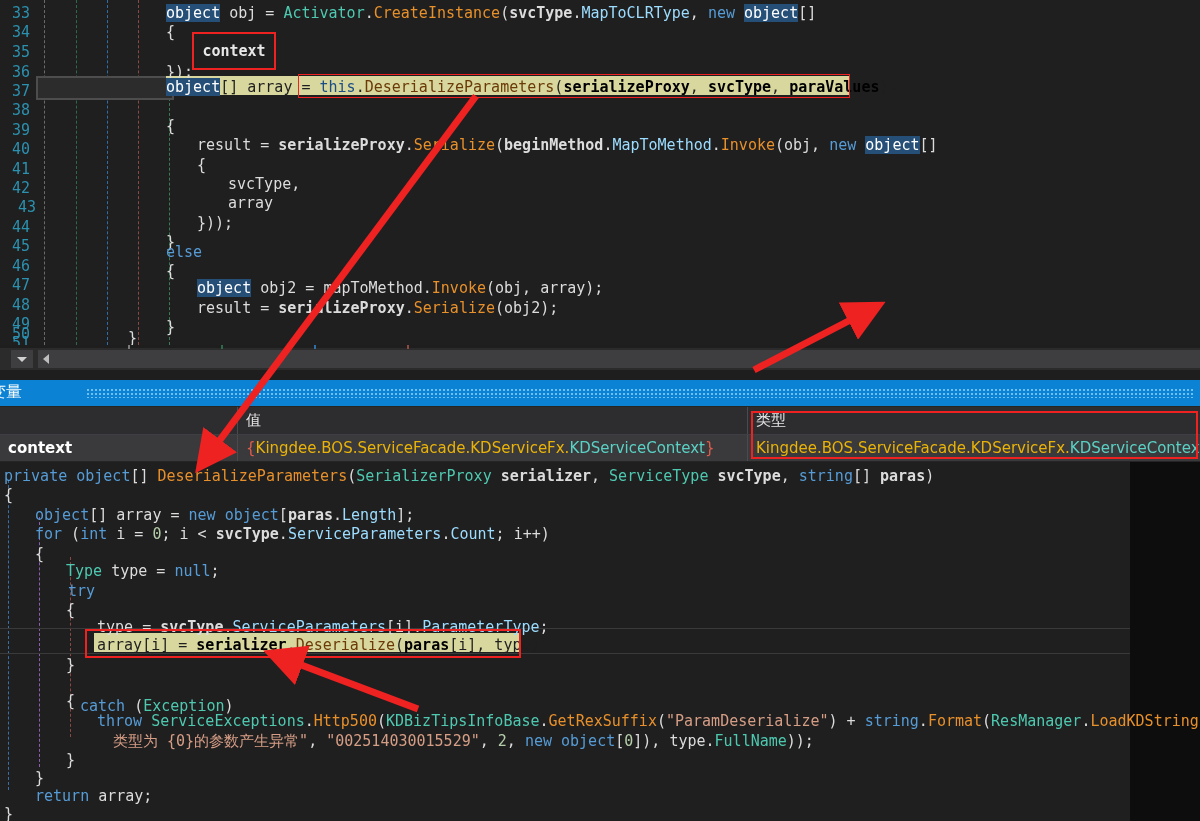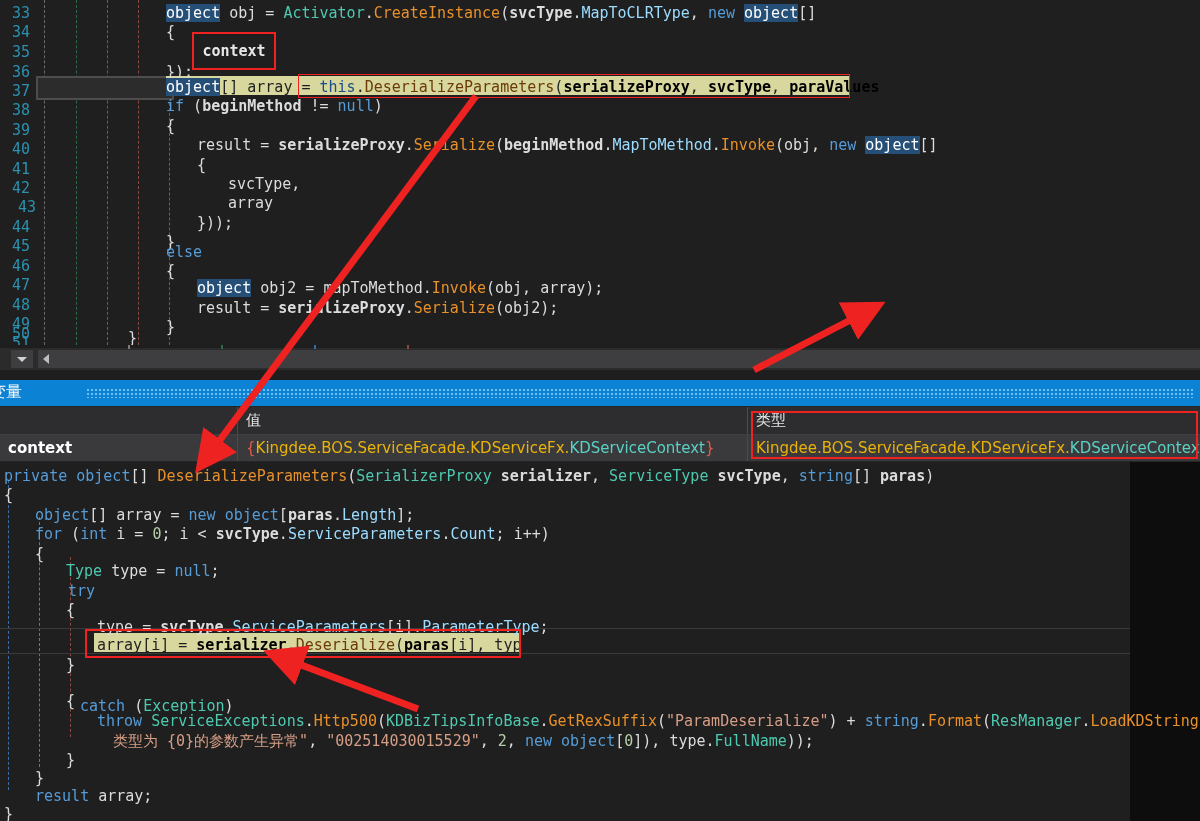--- a/index.html
+++ b/index.html
@@ -141,21 +141,20 @@
     <div class="exec-hl" style="left:166px;top:76px;width:684px;"></div>
 
     <div class="code-line" style="left:166px;top:4px;"><span class="sel">object</span><span class="plain"> obj = </span><span class="type">Activator</span><span class="punct">.</span><span class="meth">CreateInstance</span><span class="punct">(</span><span class="var">svcType</span><span class="punct">.</span><span class="memb">MapToCLRType</span><span class="punct">, </span><span class="kw">new</span><span class="punct"> </span><span class="sel">object</span><span class="punct">[]</span></div>
 
     <div class="code-line" style="left:166px;top:23px;"><span class="punct">{</span></div>
     <div class="code-line" style="left:166px;top:43px;"><span class="punct"> </span></div>
     <div class="code-line" style="left:166px;top:63px;"><span class="punct">});</span></div>
 
     <div class="code-line" style="left:166px;top:78px;"><span class="sel">object</span><span class="onyellow">[] array = </span><span class="onyellow"><span class="kw" style="color:#1b4e87;">this</span>.<span class="meth" style="color:#6b3a06;">DeserializeParameters</span>(<span style="font-weight:bold;color:#000;">serializeProxy</span>, <span style="font-weight:bold;color:#000;">svcType</span>, <span style="font-weight:bold;color:#000;">paraValues</span>);</span></div>
 
-    <div class="code-line" style="left:166px;top:97px;"><span class="kw">if</span><span class="plain"> (</span><span class="var">beginMethod</span><span class="plain"> </span><span class="punct">!=</span><span class="plain"> </span><span class="kw">null</span><span class="punct">)</span></div>
     <div class="code-line" style="left:166px;top:117px;"><span class="punct">{</span></div>
     <div class="code-line" style="left:197px;top:136px;"><span class="plain">result = </span><span class="var">serializeProxy</span><span class="punct">.</span><span class="meth">Serialize</span><span class="punct">(</span><span class="var">beginMethod</span><span class="punct">.</span><span class="memb">MapToMethod</span><span class="punct">.</span><span class="meth">Invoke</span><span class="punct">(obj, </span><span class="kw">new</span><span class="punct"> </span><span class="sel">object</span><span class="punct">[]</span></div>
     <div class="code-line" style="left:197px;top:156px;"><span class="punct">{</span></div>
     <div class="code-line" style="left:228px;top:175px;"><span class="plain">svcType,</span></div>
     <div class="code-line" style="left:228px;top:194px;"><span class="plain">array</span></div>
     <div class="code-line" style="left:197px;top:214px;"><span class="punct">}));</span></div>
     <div class="code-line" style="left:166px;top:233px;"><span class="punct">}</span></div>
     <div class="code-line" style="left:166px;top:243px;"><span class="kw">else</span></div>
     <div class="code-line" style="left:166px;top:262px;"><span class="punct">{</span></div>
     <div class="code-line" style="left:197px;top:279px;"><span class="sel">object</span><span class="plain"> obj2 = mapToMethod</span><span class="punct">.</span><span class="meth">Invoke</span><span class="punct">(obj, array);</span></div>
@@ -232,21 +231,21 @@
 
     <div class="code-line" style="left:97px;top:156px;"><span class="plain">type = </span><span class="var">svcType</span><span class="punct">.</span><span class="memb">ServiceParameters</span><span class="punct">[i].</span><span class="memb">ParameterType</span><span class="punct">;</span></div>
 
     <div class="code-line" style="left:66px;top:194px;"><span class="punct">}</span></div>
     <div class="code-line" style="left:80px;top:211px;margin-top:24px;"><span class="kw">catch</span><span class="punct"> (</span><span class="type">Exception</span><span class="punct">)</span></div>
     <div class="code-line" style="left:66px;top:230px;"><span class="punct">{</span></div>
     <div class="code-line" style="left:97px;top:250px;"><span class="kw">throw</span><span class="plain"> </span><span class="type">ServiceExceptions</span><span class="punct">.</span><span class="meth">Http500</span><span class="punct">(</span><span class="type">KDBizTipsInfoBase</span><span class="punct">.</span><span class="meth">GetRexSuffix</span><span class="punct">(</span><span class="str">"ParamDeserialize"</span><span class="punct">) + </span><span class="kw">string</span><span class="punct">.</span><span class="meth">Format</span><span class="punct">(</span><span class="type">ResManager</span><span class="punct">.</span><span class="meth">LoadKDString</span><span class="punct">(</span></div>
     <div class="code-line" style="left:113px;top:270px;"><span class="str">类型为 {0}的参数产生异常"</span><span class="punct">, </span><span class="str">"002514030015529"</span><span class="punct">, </span><span class="num">2</span><span class="punct">, </span><span class="kw">new</span><span class="punct"> </span><span class="kw">object</span><span class="punct">[</span><span class="num">0</span><span class="punct">]), type.</span><span class="membt">FullName</span><span class="punct">));</span></div>
     <div class="code-line" style="left:66px;top:289px;"><span class="punct">}</span></div>
     <div class="code-line" style="left:35px;top:307px;"><span class="punct">}</span></div>
-    <div class="code-line" style="left:35px;top:325px;"><span class="kw">result</span><span class="plain"> array;</span></div>
+    <div class="code-line" style="left:35px;top:325px;"><span class="kw">return</span><span class="plain"> array;</span></div>
     <div class="code-line" style="left:4px;top:343px;"><span class="punct">}</span></div>
   </div>
 
   <div class="tooltip-ctx" style="left:192px;top:32px;width:80px;height:34px;">
     <span>context</span>
   </div>
 
   <div class="anno-box-thin" style="left:298px;top:74px;width:552px;height:24px;"></div>
 
   <div class="anno-box" style="left:751px;top:411px;width:447px;height:48px;"></div>

